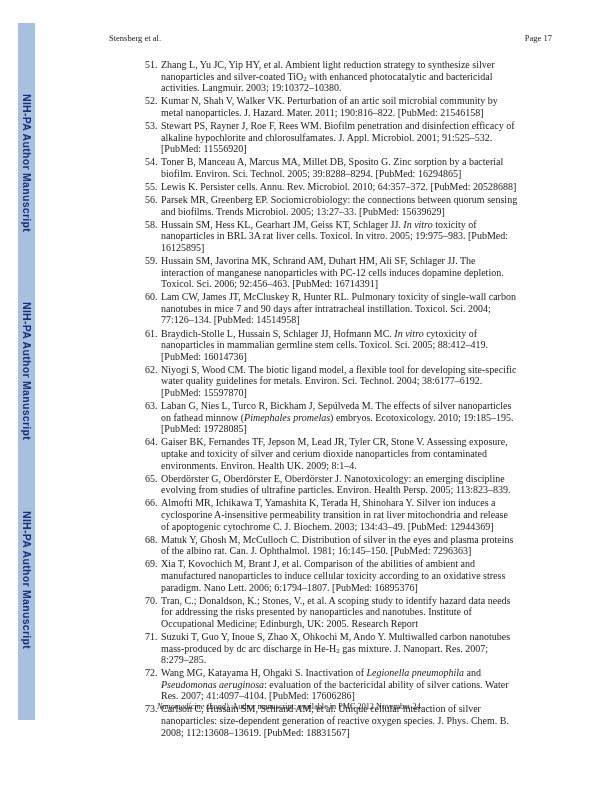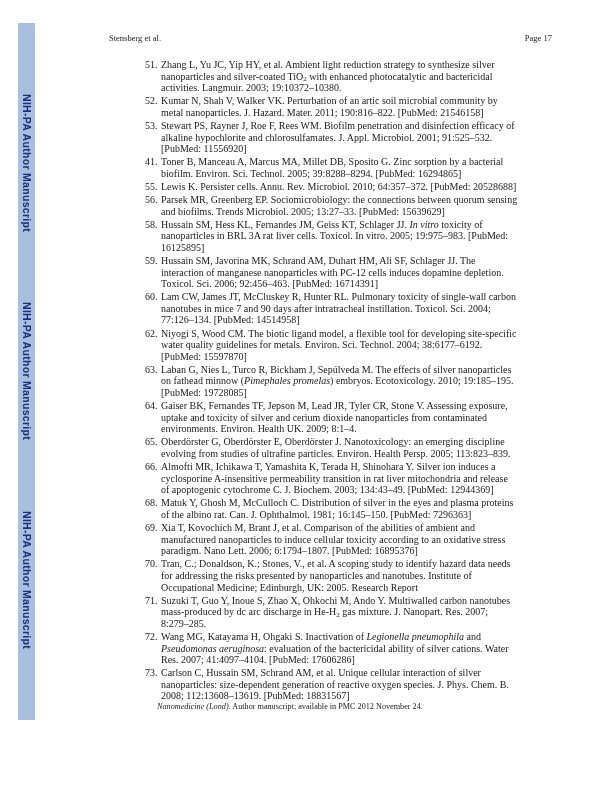--- a/index.html
+++ b/index.html
@@ -75,42 +75,46 @@
       </div>
       <div class="ref">
         <span class="ref-num">52.</span>
         <span class="ref-text"><span>Kumar N, Shah V, Walker VK. Perturbation of an artic soil microbial community by metal nanoparticles. J. Hazard. Mater. 2011; 190:816–822. [PubMed: 21546158]</span></span>
       </div>
       <div class="ref">
         <span class="ref-num">53.</span>
         <span class="ref-text"><span>Stewart PS, Rayner J, Roe F, Rees WM. Biofilm penetration and disinfection efficacy of alkaline hypochlorite and chlorosulfamates. J. Appl. Microbiol. 2001; 91:525–532. [PubMed: 11556920]</span></span>
       </div>
       <div class="ref">
-        <span class="ref-num">41.</span>
+        <span class="ref-num">54.</span>
         <span class="ref-text"><span>Toner B, Manceau A, Marcus MA, Millet DB, Sposito G. Zinc sorption by a bacterial biofilm. Environ. Sci. Technol. 2005; 39:8288–8294. [PubMed: 16294865]</span></span>
       </div>
       <div class="ref">
         <span class="ref-num">55.</span>
         <span class="ref-text"><span>Lewis K. Persister cells. Annu. Rev. Microbiol. 2010; 64:357–372. [PubMed: 20528688]</span></span>
       </div>
       <div class="ref">
         <span class="ref-num">56.</span>
         <span class="ref-text"><span>Parsek MR, Greenberg EP. Sociomicrobiology: the connections between quorum sensing and biofilms. Trends Microbiol. 2005; 13:27–33. [PubMed: 15639629]</span></span>
       </div>
       <div class="ref">
         <span class="ref-num">58.</span>
-        <span class="ref-text"><span>Hussain SM, Hess KL, Fernandes JM, Geiss KT, Schlager JJ. </span><i>In vitro</i><span> toxicity of nanoparticles in BRL 3A rat liver cells. Toxicol. In vitro. 2005; 19:975–983. [PubMed: 16125895]</span></span>
+        <span class="ref-text"><span>Hussain SM, Hess KL, Gearhart JM, Geiss KT, Schlager JJ. </span><i>In vitro</i><span> toxicity of nanoparticles in BRL 3A rat liver cells. Toxicol. In vitro. 2005; 19:975–983. [PubMed: 16125895]</span></span>
       </div>
       <div class="ref">
         <span class="ref-num">59.</span>
         <span class="ref-text"><span>Hussain SM, Javorina MK, Schrand AM, Duhart HM, Ali SF, Schlager JJ. The interaction of manganese nanoparticles with PC-12 cells induces dopamine depletion. Toxicol. Sci. 2006; 92:456–463. [PubMed: 16714391]</span></span>
       </div>
       <div class="ref">
         <span class="ref-num">60.</span>
         <span class="ref-text"><span>Lam CW, James JT, McCluskey R, Hunter RL. Pulmonary toxicity of single-wall carbon nanotubes in mice 7 and 90 days after intratracheal instillation. Toxicol. Sci. 2004; 77:126–134. [PubMed: 14514958]</span></span>
+      </div>
+      <div class="ref">
+        <span class="ref-num">61.</span>
+        <span class="ref-text"><span>Braydich-Stolle L, Hussain S, Schlager JJ, Hofmann MC. </span><i>In vitro</i><span> cytoxicity of nanoparticles in mammalian germline stem cells. Toxicol. Sci. 2005; 88:412–419. [PubMed: 16014736]</span></span>
       </div>
       <div class="ref">
         <span class="ref-num">62.</span>
         <span class="ref-text"><span>Niyogi S, Wood CM. The biotic ligand model, a flexible tool for developing site-specific water quality guidelines for metals. Environ. Sci. Technol. 2004; 38:6177–6192. [PubMed: 15597870]</span></span>
       </div>
       <div class="ref">
         <span class="ref-num">63.</span>
         <span class="ref-text"><span>Laban G, Nies L, Turco R, Bickham J, Sepúlveda M. The effects of silver nanoparticles on fathead minnow (</span><i>Pimephales promelas</i><span>) embryos. Ecotoxicology. 2010; 19:185–195. [PubMed: 19728085]</span></span>
       </div>
       <div class="ref">

